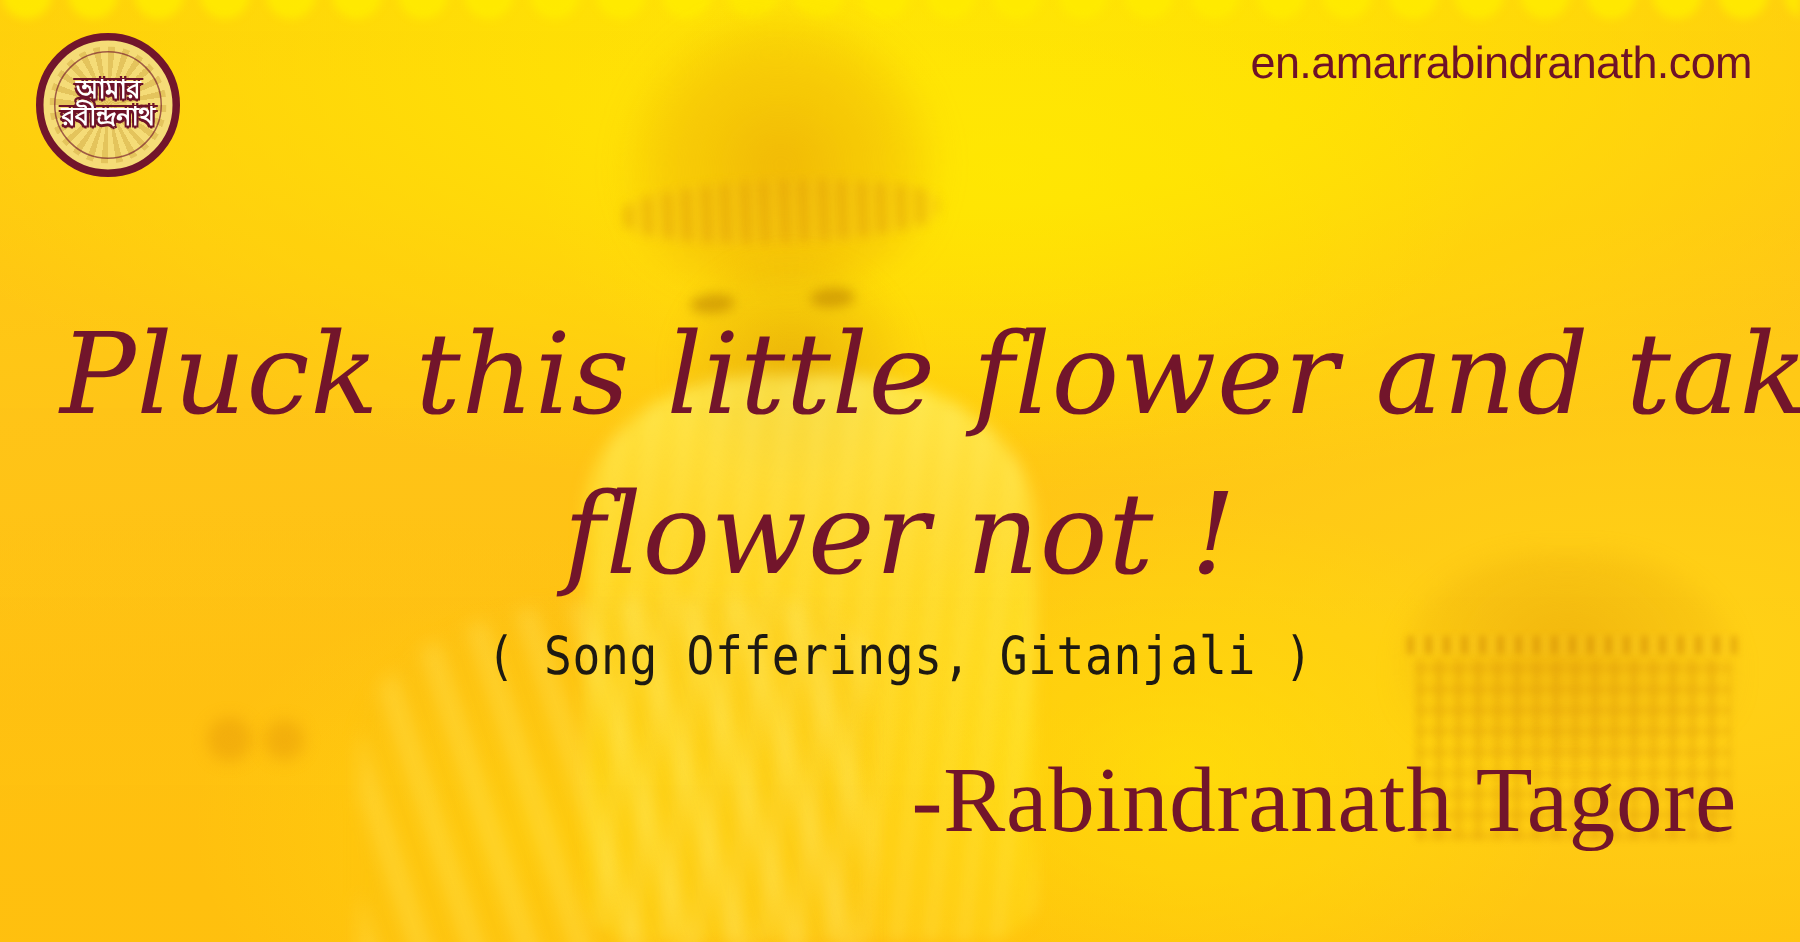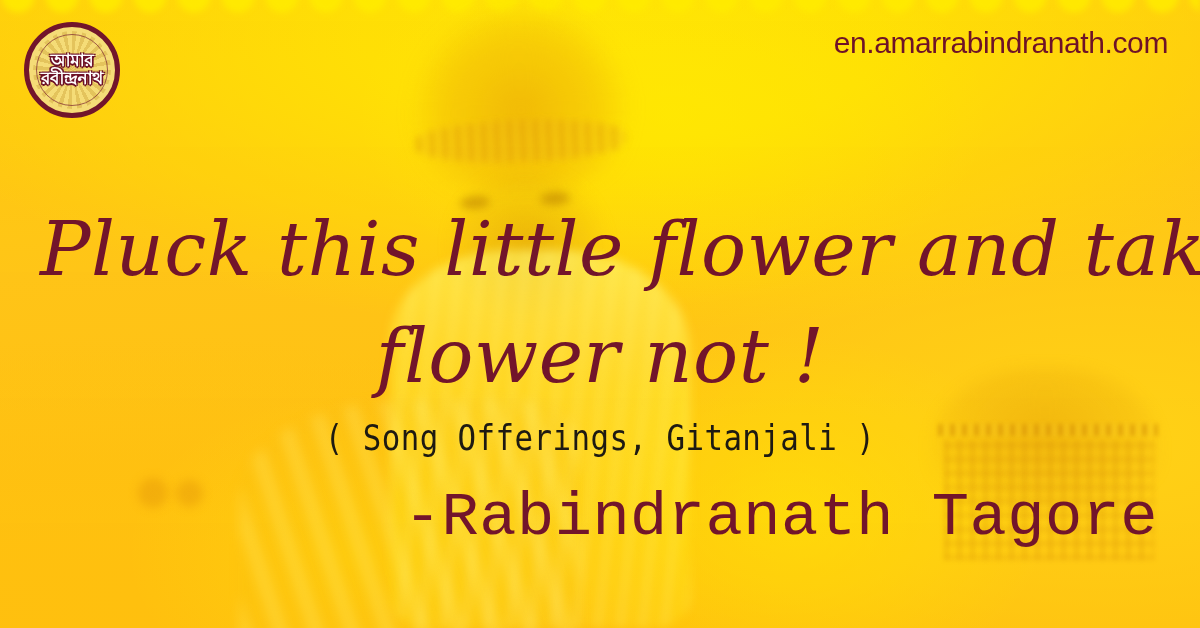--- a/index.html
+++ b/index.html
@@ -229,23 +229,23 @@
     font-family: "DejaVu Sans Mono", "Liberation Mono", monospace;
     font-size: 35px;
     font-weight: 500;
     letter-spacing: 0.5px;
     transform: scaleX(0.88);
   }
 
   
   #attribution {
     position: absolute;
-    right: 42px; top: 482px;
+    right: 42px; top: 499px;
     color: #72152B;
-    font-family: Liberation Mono, monospace;
+    font-family: Liberation Serif, serif;
     font-size: 62px;
     font-weight: 400;
     letter-spacing: 0.5px;
     white-space: nowrap;
     margin-left: 30px;
   }
 </style>
 </head>
 <body>
 

